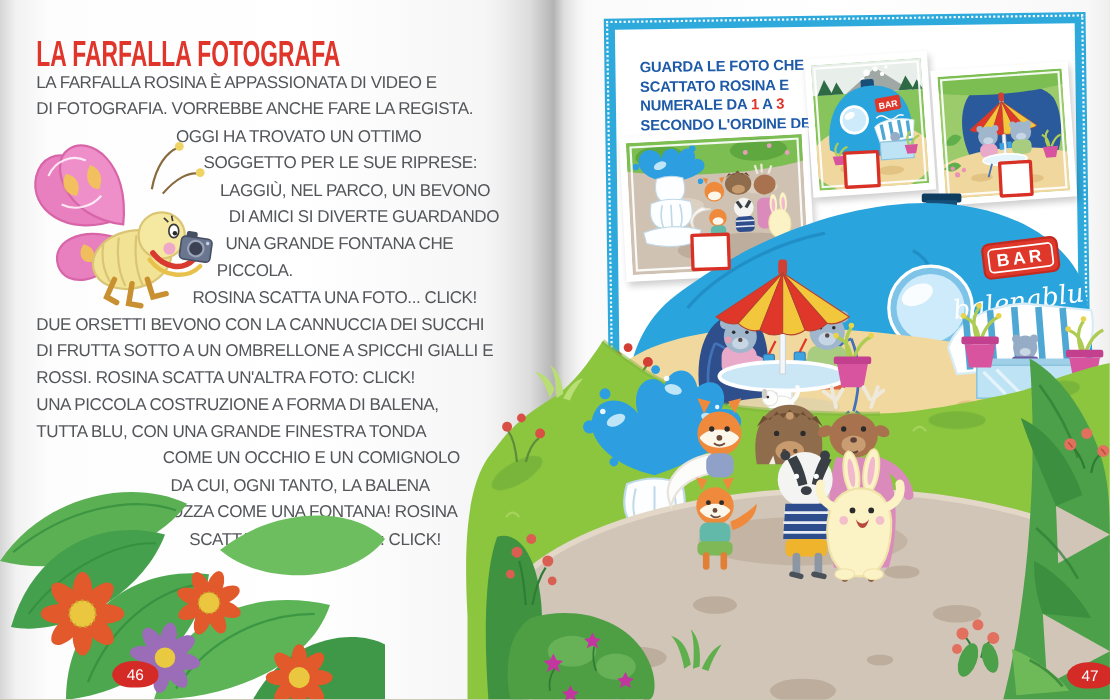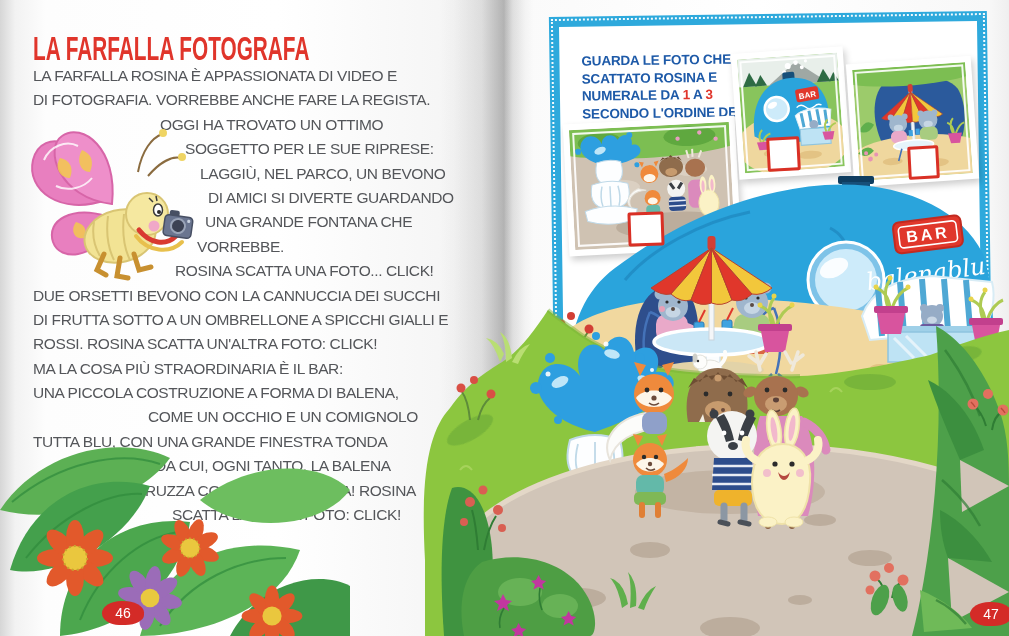--- a/index.html
+++ b/index.html
@@ -56,29 +56,28 @@
   <div id="title">LA FARFALLA FOTOGRAFA</div>
 
   <div id="body-text">
     <div class="ln">LA FARFALLA ROSINA È APPASSIONATA DI VIDEO E</div>
     <div class="ln">DI FOTOGRAFIA. VORREBBE ANCHE FARE LA REGISTA.</div>
     <div class="ln" style="margin-left:127px">OGGI HA TROVATO UN OTTIMO</div>
     <div class="ln" style="margin-left:152px">SOGGETTO PER LE SUE RIPRESE:</div>
     <div class="ln" style="margin-left:167px">LAGGIÙ, NEL PARCO, UN BEVONO</div>
     <div class="ln" style="margin-left:175px">DI AMICI SI DIVERTE GUARDANDO</div>
     <div class="ln" style="margin-left:172px">UNA GRANDE FONTANA CHE</div>
-    <div class="ln" style="margin-left:164px">VORREBBE.</div>
+    <div class="ln" style="margin-left:164px">PICCOLA.</div>
     <div class="ln" style="margin-left:142px">ROSINA SCATTA UNA FOTO... CLICK!</div>
     <div class="ln">DUE ORSETTI BEVONO CON LA CANNUCCIA DEI SUCCHI</div>
     <div class="ln">DI FRUTTA SOTTO A UN OMBRELLONE A SPICCHI GIALLI E</div>
     <div class="ln">ROSSI. ROSINA SCATTA UN'ALTRA FOTO: CLICK!</div>
-    <div class="ln">MA LA COSA PIÙ STRAORDINARIA È IL BAR:</div>
     <div class="ln">UNA PICCOLA COSTRUZIONE A FORMA DI BALENA,</div>
+    <div class="ln">TUTTA BLU, CON UNA GRANDE FINESTRA TONDA</div>
     <div class="ln" style="margin-left:115px">COME UN OCCHIO E UN COMIGNOLO</div>
-    <div class="ln">TUTTA BLU, CON UNA GRANDE FINESTRA TONDA</div>
     <div class="ln" style="margin-left:122px">DA CUI, OGNI TANTO, LA BALENA</div>
     <div class="ln" style="margin-left:92px">SPRUZZA COME UNA FONTANA! ROSINA</div>
     <div class="ln" style="margin-left:139px">SCATTA LA TERZA FOTO: CLICK!</div>
   </div>
 
   <svg id="butterfly" width="180" height="172" viewBox="0 0 180 172">
     <g stroke="#8A6B3F" stroke-width="2" fill="none">
       <path d="M118,56 C122,34 132,22 142,18"></path>
         <path d="M128,60 C140,46 152,40 161,42"></path>
     </g>

